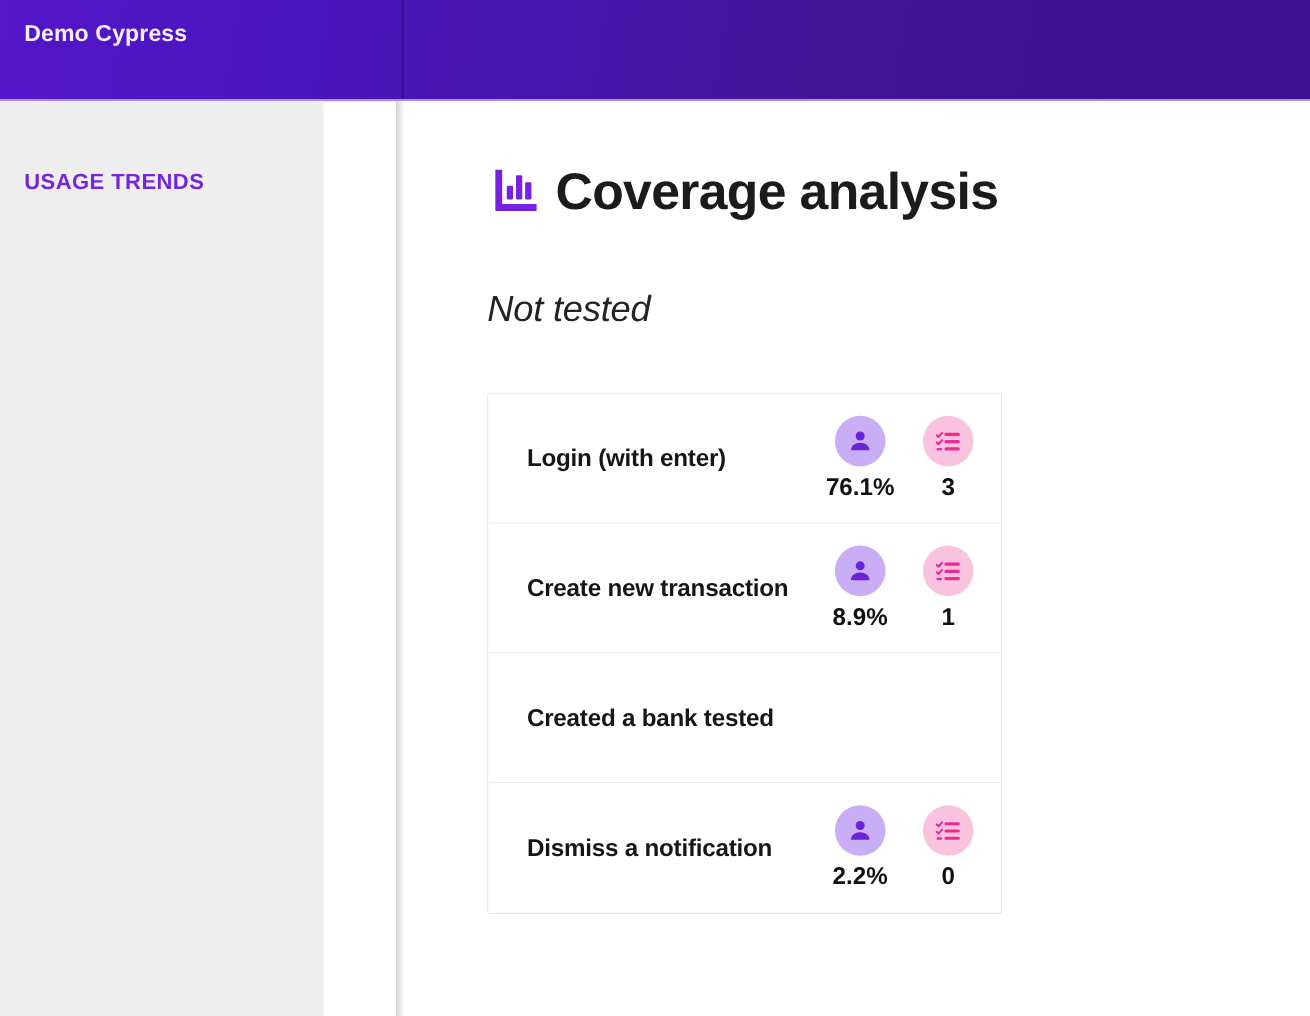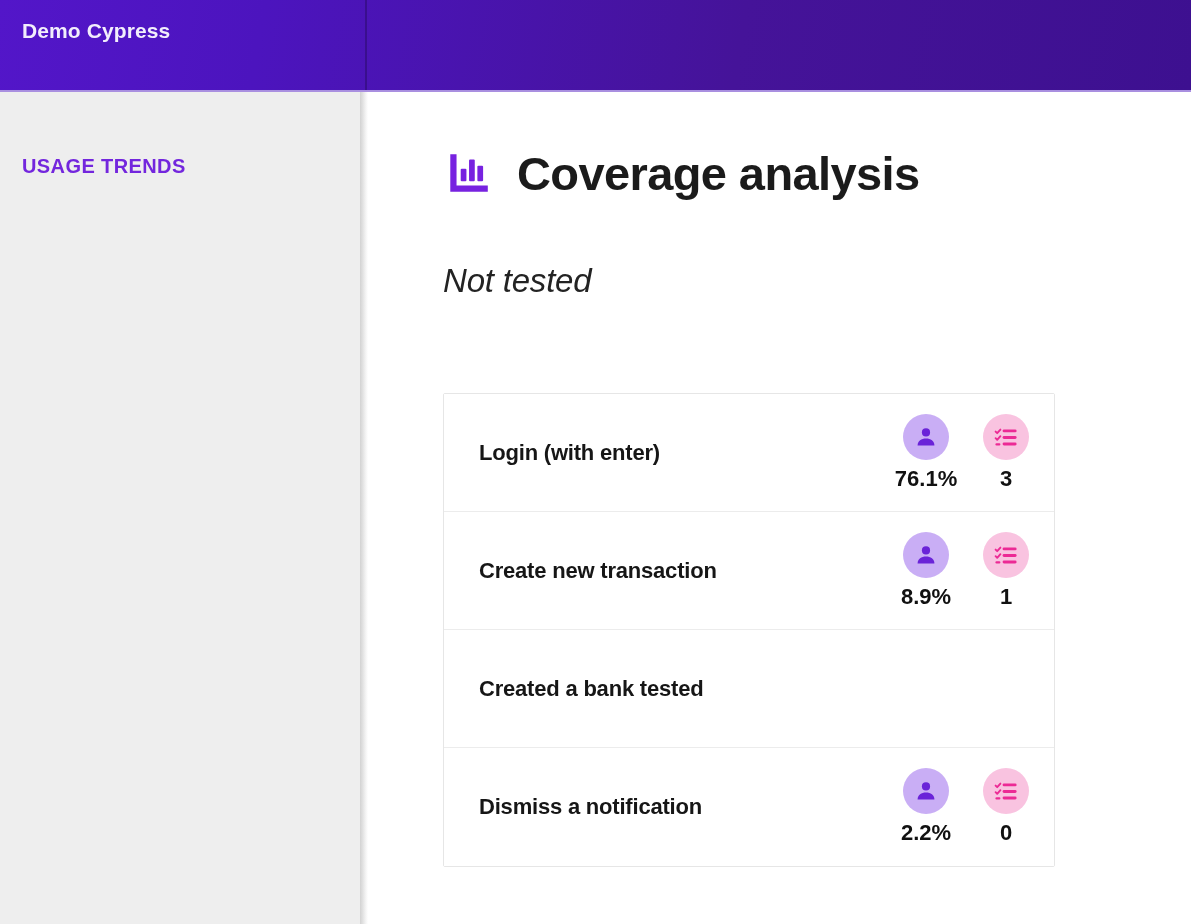--- a/index.html
+++ b/index.html
@@ -50,21 +50,21 @@
     width: 2px;
     height: 92px;
     background: rgba(0,0,0,0.22);
   }
 
   
   .sidebar {
     position: absolute;
     top: 92px;
     left: 0;
-    width: 360px;
+    width: 294px;
     height: 832px;
     background: #eeeeee;
   }
   .sidebar-shadow {
     position: absolute;
     top: 92px;
     left: 360px;
     width: 8px;
     height: 832px;
     background: linear-gradient(to right, #d2d2d2 0%, #e2e2e2 35%, #f4f4f4 72%, #ffffff 100%);
@@ -89,21 +89,21 @@
     height: 832px;
     background: #ffffff;
   }
 
   .page-title-row {
     position: absolute;
     left: 75px;
     top: 56px;
     display: flex;
     align-items: center;
-    gap: 24px;
+    gap: 12px;
     white-space: nowrap;
   }
   .page-title-icon {
     width: 50px;
     height: 50px;
     display: block;
     flex: 0 0 auto;
   }
   .page-title-text {
     font-size: 47px;
@@ -124,25 +124,24 @@
     line-height: 38px;
     white-space: nowrap;
     font-style: italic;
   }
 
   
   .card {
     position: absolute;
     left: 75px;
     top: 265px;
-    width: 612px;
+    width: 468px;
     background: #ffffff;
     border: 1px solid #e6e6e6;
     border-radius: 2px;
-    margin-top: 36px;
   }
 
   .row {
     position: relative;
     display: flex;
     align-items: center;
     justify-content: space-between;
     height: 118px;
     padding: 0 22px 0 35px;
     border-bottom: 1px solid #ececec;

